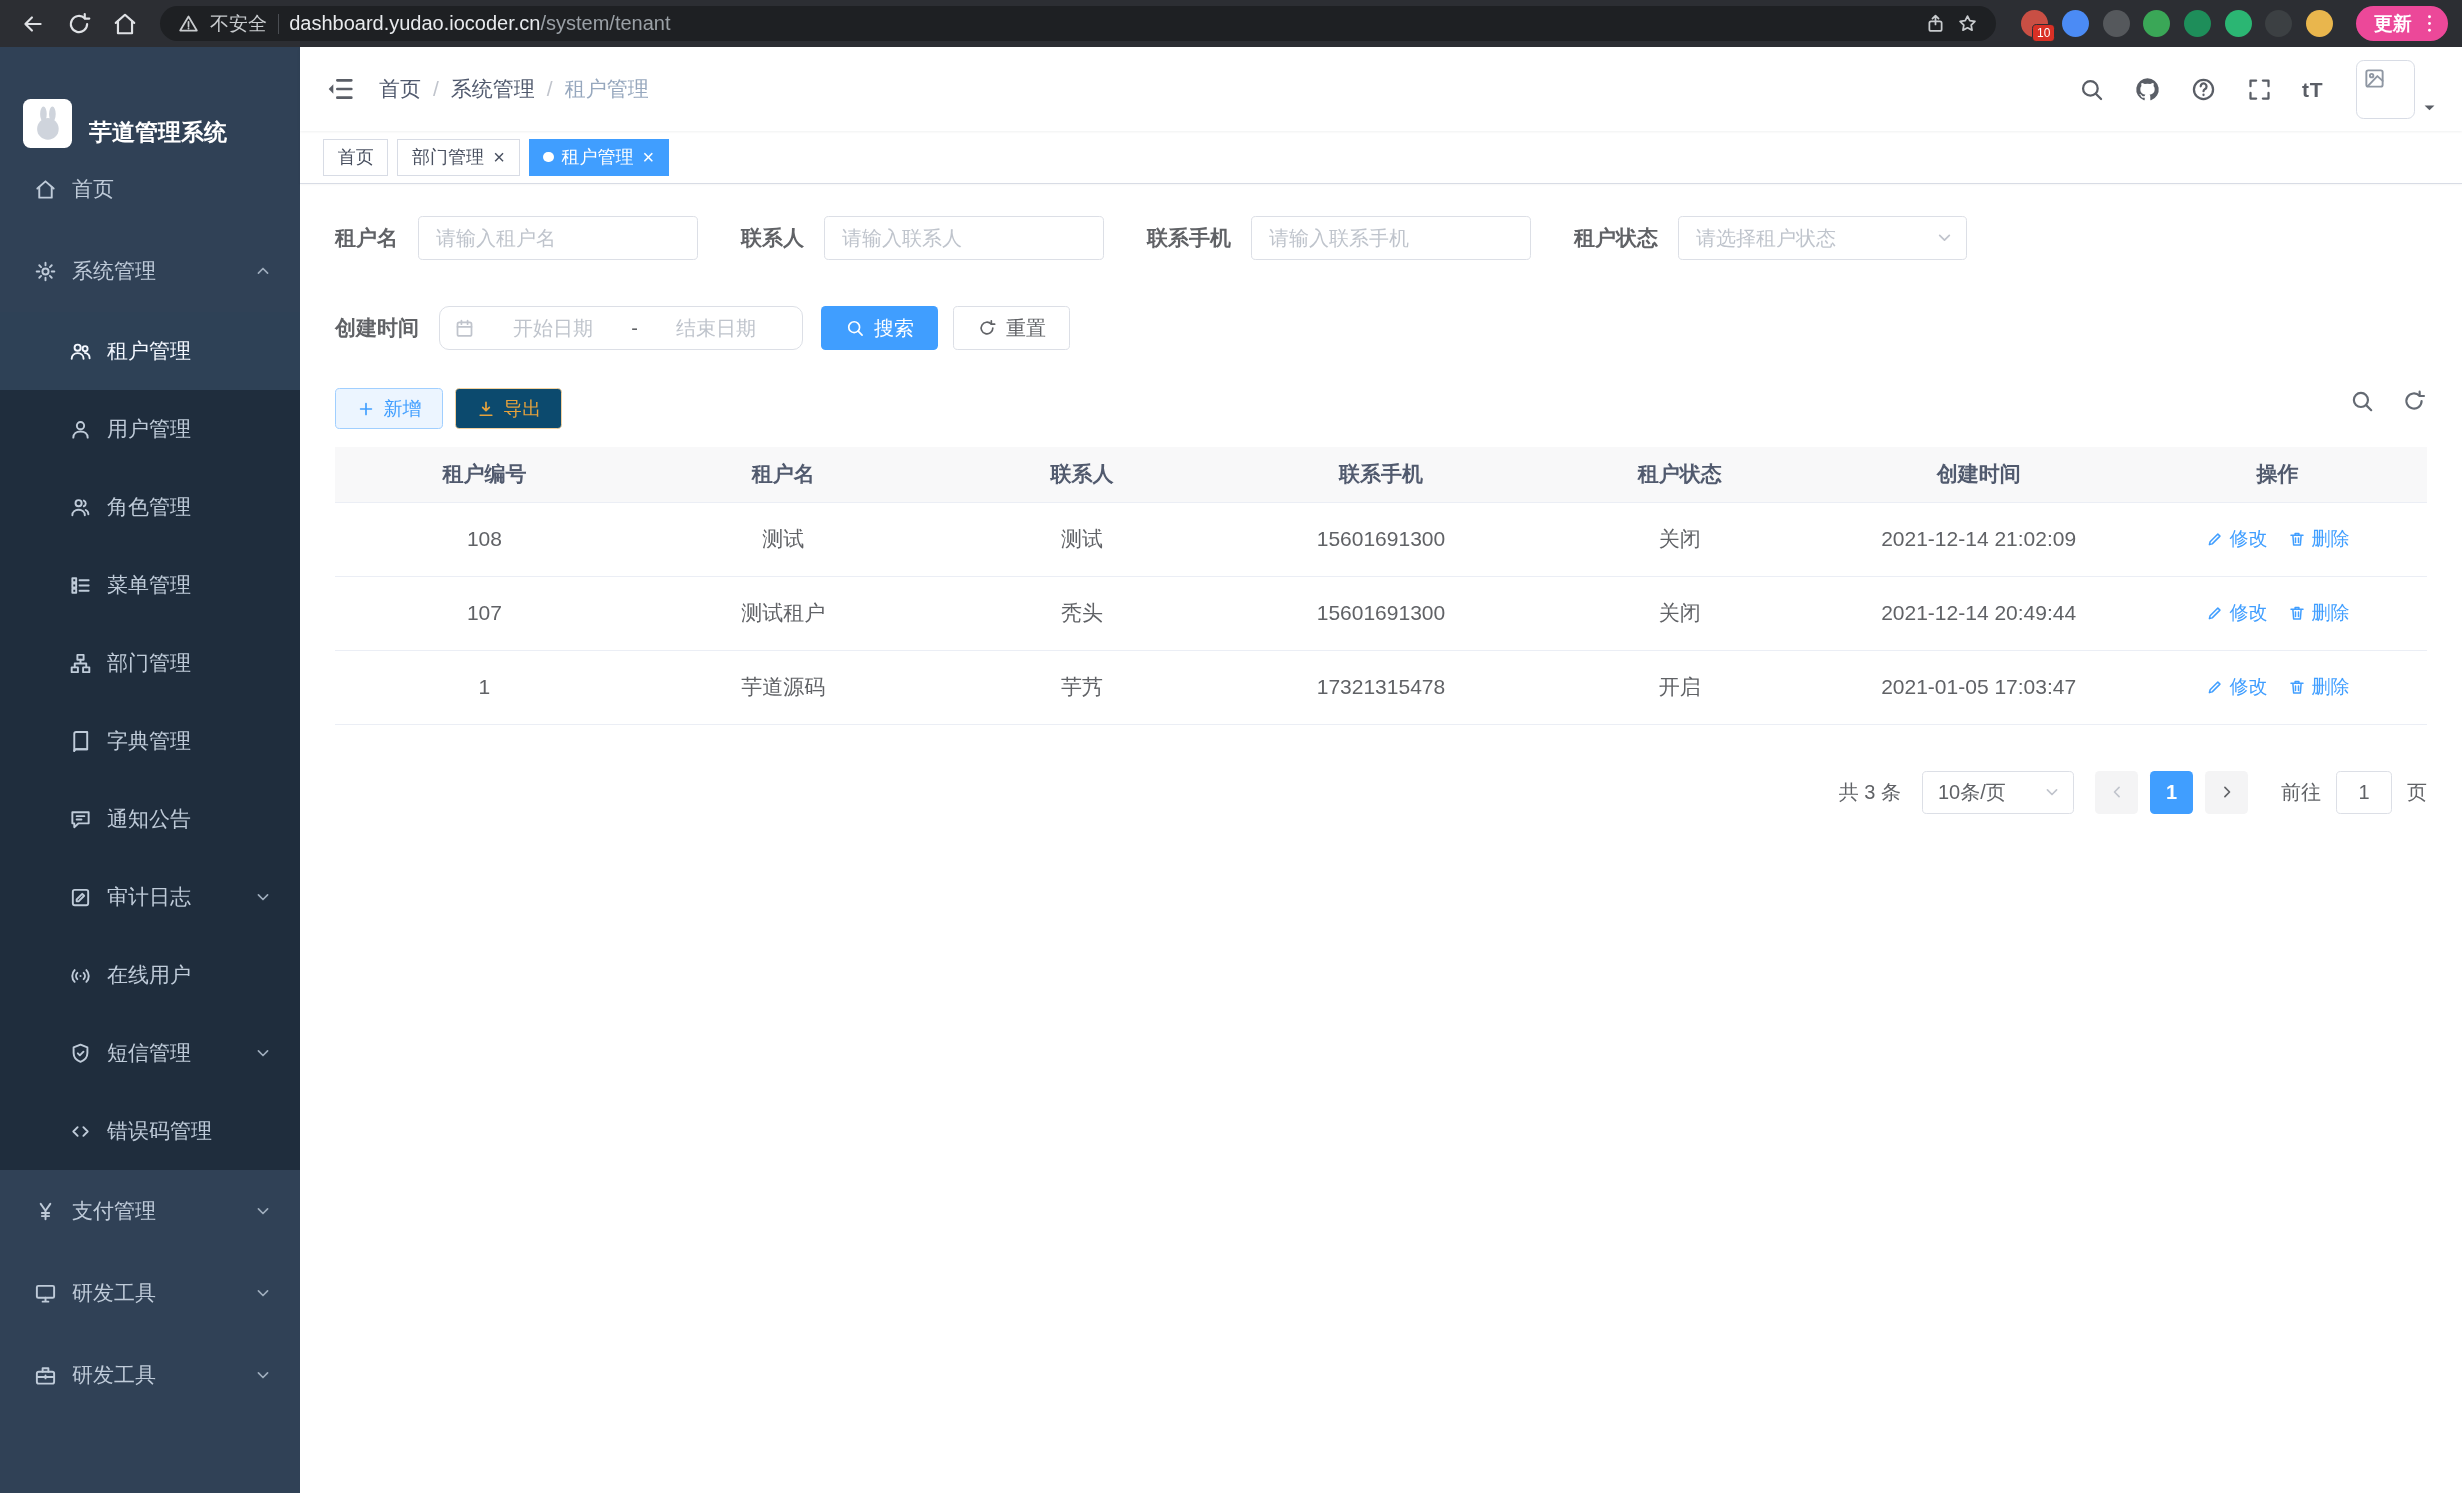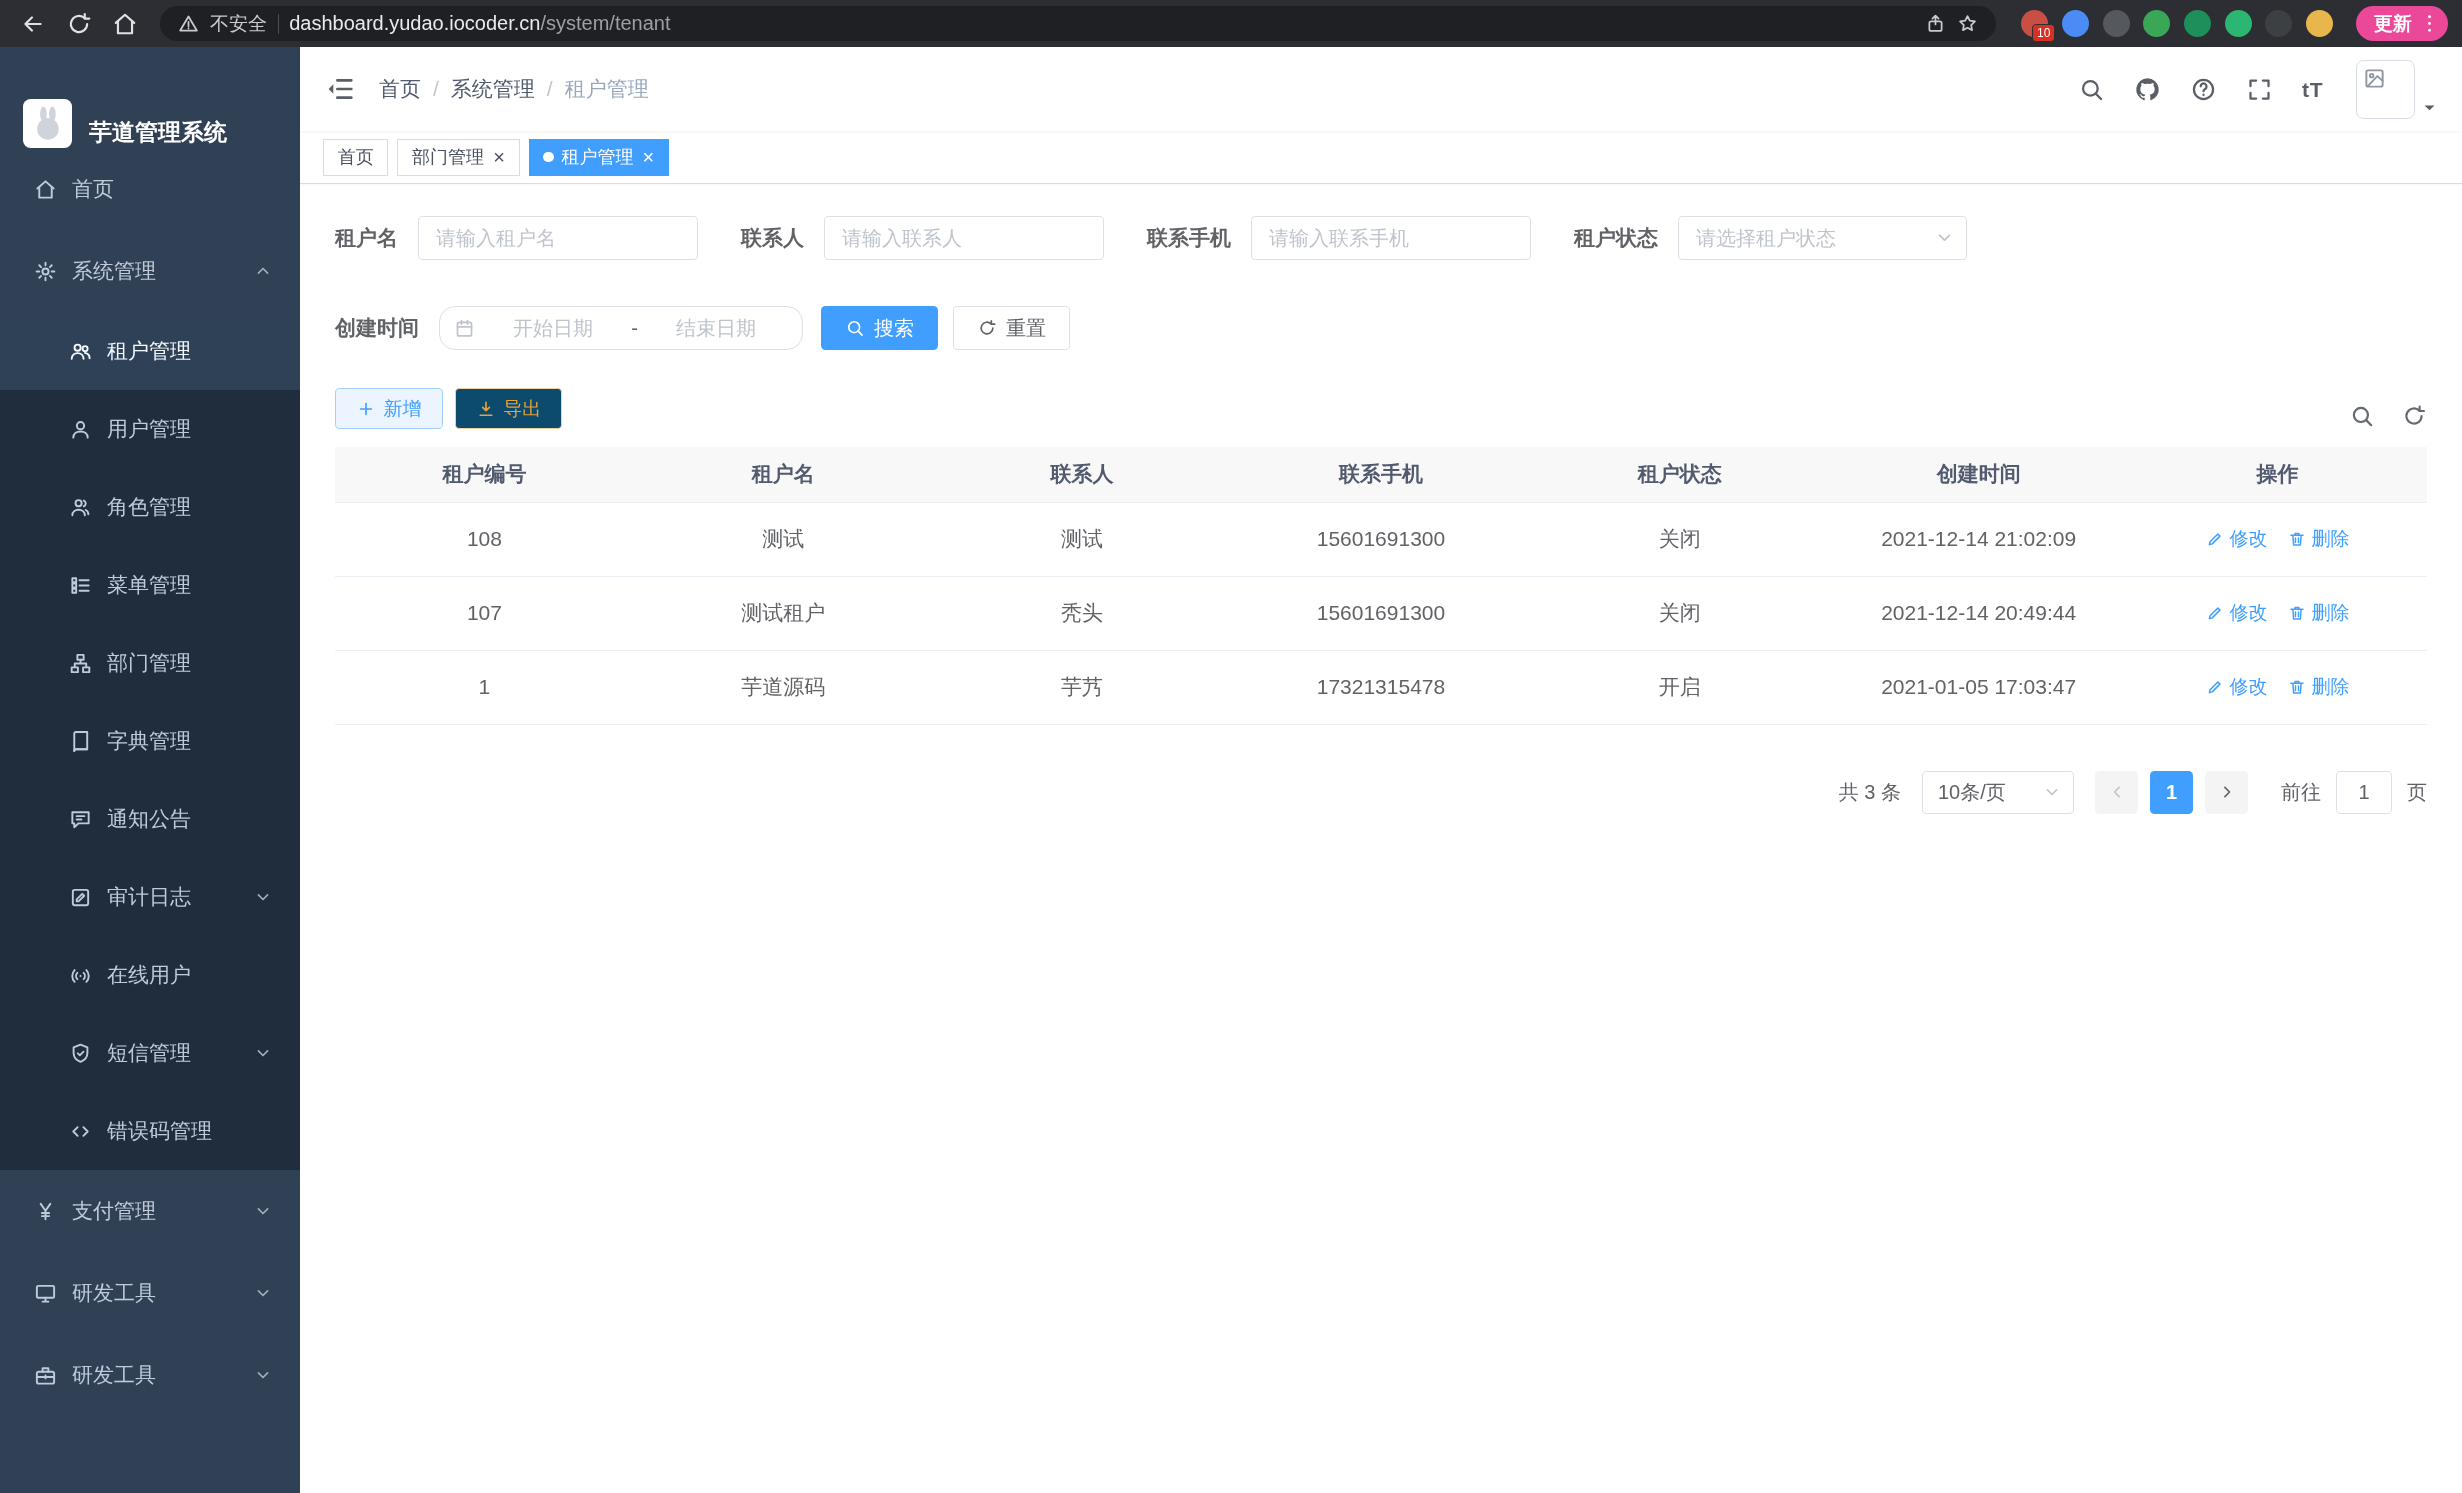--- a/index.html
+++ b/index.html
@@ -66,29 +66,29 @@
   .main { position: absolute; top: 184px; left: 300px; right: 0; bottom: 0; background: #fff; padding: 32px 35px; overflow: hidden; }
   .filter-row { display: flex; align-items: center; margin-bottom: 46px; }
   .filter-row.second { margin-bottom: 0; }
   .f-item { display: flex; align-items: center; margin-right: 43px; }
   .f-label { font-size: 21px; font-weight: 700; color: #606266; margin-right: 20px; white-space: nowrap; }
   .f-input { width: 280px; height: 44px; border: 0.8px solid #dcdfe6; border-radius: 4.6px; padding: 0 17px; font-size: 20px; color: #606266; outline: none; background: #fff; }
   .f-input::placeholder, .d-input::placeholder { color: #bfc4cc; }
   .f-select { position: relative; width: 289px; }
   .f-select .f-input { width: 100%; padding-right: 43px; }
   .sel-chev { position: absolute; right: 12px; top: 11.4px; width: 21px; height: 21px; color: #c0c4cc; pointer-events: none; }
-  .date-box { width: 364px; height: 44px; border: 0.8px solid #dcdfe6; border-radius: 16px; display: flex; align-items: center; padding: 0 13.7px; gap: 6px; background: #fff; }
+  .date-box { width: 364px; height: 44px; border: 0.8px solid #dcdfe6; border-radius: 10px; display: flex; align-items: center; padding: 0 13.7px; gap: 6px; background: #fff; }
   .cal-ic { width: 21px; height: 21px; color: #c0c4cc; flex: none; }
   .d-input { flex: 1; min-width: 0; border: none; outline: none; font-size: 20px; color: #606266; text-align: center; background: transparent; }
   .d-sep { color: #606266; font-size: 20px; }
   .btn { height: 44px; border-radius: 4.6px; display: inline-flex; align-items: center; gap: 9px; padding: 0 23px; font-size: 20px; border: 0.8px solid transparent; cursor: pointer; white-space: nowrap; }
   .btn-ic { width: 20px; height: 20px; }
   .btn-primary { background: #409eff; color: #fff; margin-left: 18px; }
   .btn-default { background: #fff; border-color: #dcdfe6; color: #606266; margin-left: 15px; }
-  .toolbar-row { display: flex; align-items: flex-end; margin: 38px 0 18px; }
+  .toolbar-row { display: flex; align-items: flex-start; margin: 38px 0 18px; }
   .btn-sm { height: 41px; font-size: 19px; padding: 0 20px; border-radius: 4.6px; display: inline-flex; align-items: center; gap: 7.6px; border: 0.8px solid; cursor: pointer; white-space: nowrap; }
   .btn-plain-primary { background: #ecf5ff; border-color: #a0cfff; color: #409eff; }
   .btn-plain-warning { background: #0c4a6e; border-color: #f3d19e; color: #e6a23c; margin-left: 12px; }
   .toolbar-right { margin-left: auto; display: flex; align-items: center; gap: 26px; }
   .tool-ic { width: 26px; height: 26px; color: #646a73; cursor: pointer; }
 
   .data-table { width: 100%; border-collapse: collapse; table-layout: fixed; }
   .data-table th { background: #f8f8f9; color: #515a6e; font-size: 21px; font-weight: 700; height: 55px; border-bottom: 0.8px solid #ebeef5; text-align: center; padding: 0 6px; white-space: nowrap; }
   .data-table td { height: 74px; color: #606266; font-size: 21px; text-align: center; border-bottom: 0.8px solid #ebeef5; padding: 0 6px; white-space: nowrap; }
   .op { color: #409eff; font-size: 19px; display: inline-flex; align-items: center; gap: 6px; margin: 0 10px; cursor: pointer; text-decoration: none; }

